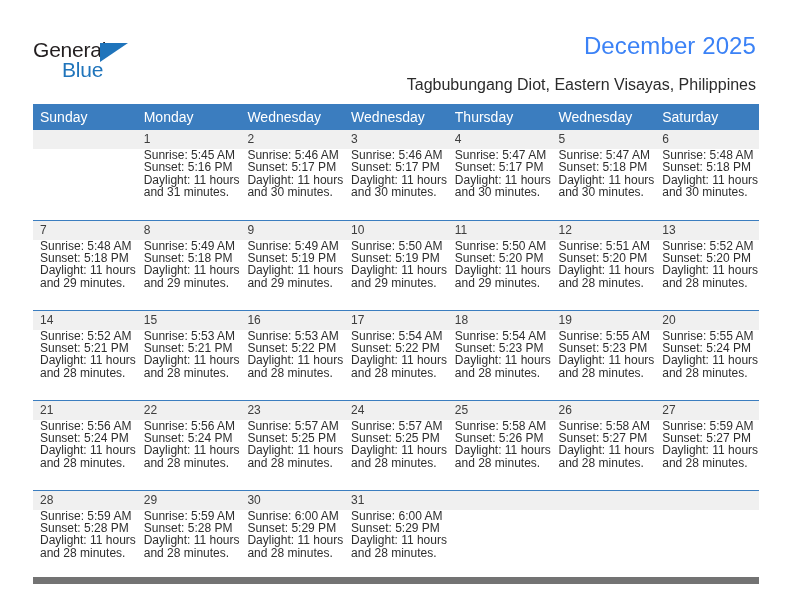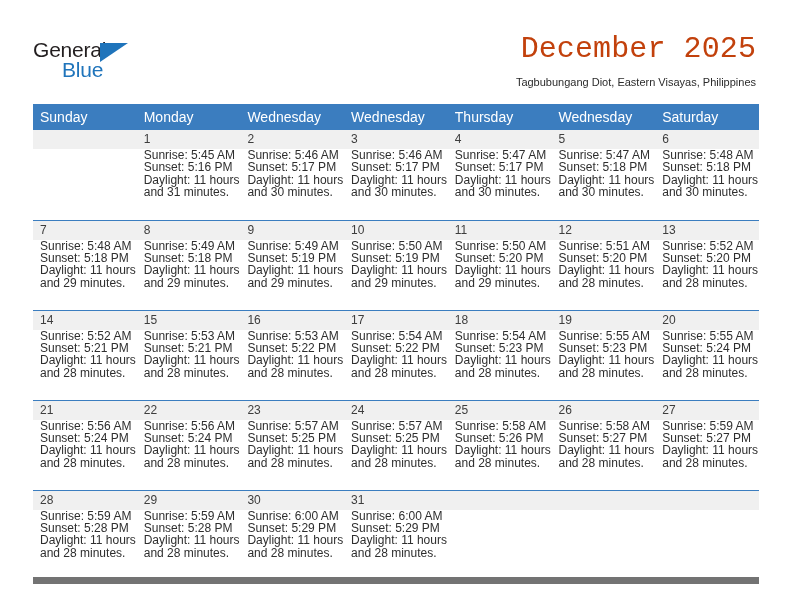--- a/index.html
+++ b/index.html
@@ -52,33 +52,33 @@
     left: 67px; top: 5px;
     width: 0; height: 0;
     border-left: 28px solid #1f74bb;
     border-bottom: 19px solid transparent;
   }
 
   .title {
     position: absolute;
     right: 36px;
     top: 32px;
-    font-size: 30px;
-    color: #c2410c;
+    font-size: 24px;
+    color: #3b82f6;
     font-weight: normal;
     letter-spacing: 0.1px;
     text-align: right;
     white-space: nowrap;
-    font-family: Liberation Mono, monospace;
+    font-family: Liberation Sans, sans-serif;
   }
   .subtitle {
     position: absolute;
     right: 36px;
     top: 76px;
-    font-size: 11px;
+    font-size: 16px;
     color: #2b2b2b;
     text-align: right;
     white-space: nowrap;
     font-family: "Liberation Sans", sans-serif;
   }
 
   
   .cal {
     position: absolute;
     left: 33px;

